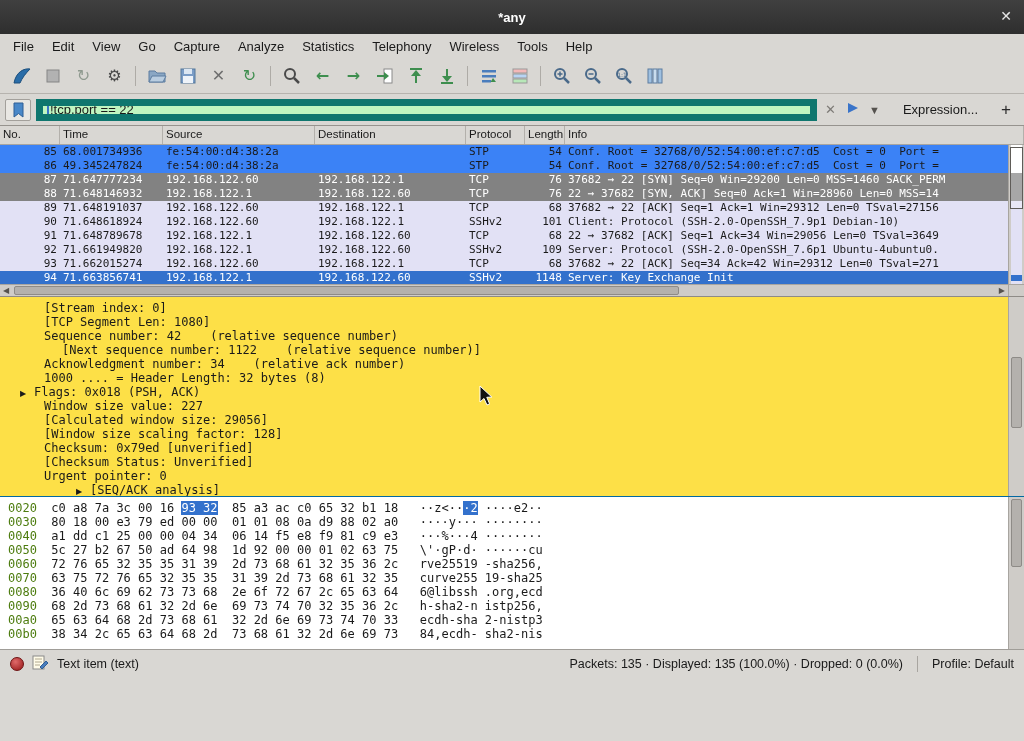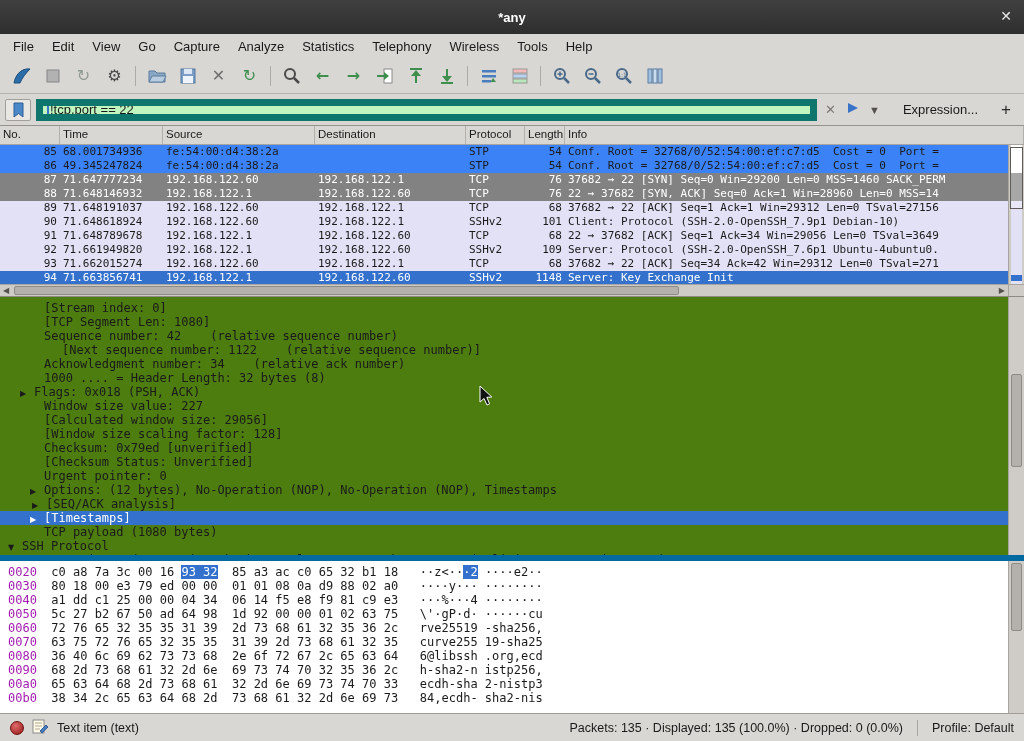--- a/index.html
+++ b/index.html
@@ -47,33 +47,33 @@
 
   .pl-vscroll { position:absolute; right:0; top:19px; bottom:12px; width:16px; background:#cfccc8; border-left:1px solid #a8a5a0; }
   .mini { position:absolute; left:2px; right:2px; }
   .pl-thumb { position:absolute; left:1px; right:1px; top:2px; height:62px; border:1px solid #5f5c58; background:rgba(255,255,255,.25); }
   .pl-hscroll { position:absolute; left:0; right:16px; bottom:0; height:12px; background:#cfccc8; border-top:1px solid #a8a5a0; }
   .h-thumb { position:absolute; left:14px; width:66%; top:1px; bottom:1px; background:#b4b1ad; border:1px solid #8e8b87; border-radius:2px; }
   .h-arrow { position:absolute; top:0; font-size:8px; color:#55524e; line-height:11px; }
   .corner { position:absolute; right:0; bottom:0; width:16px; height:12px; background:#cfccc8; border-left:1px solid #a8a5a0; border-top:1px solid #a8a5a0; }
 
   
-  #details { height:264px; background:#4d7c0f; position:relative; border-bottom:6px solid #0369a1; overflow:hidden; }
+  #details { height:200px; background:#fde047; position:relative; border-bottom:1px solid #0369a1; overflow:hidden; }
   #details-lines { padding-top:4px; margin-right:16px; }
   .dt-line { height:14px; line-height:14px; white-space:pre; font:12px "DejaVu Sans Mono", monospace; overflow:hidden; }
   .dt-arrow { display:inline-block; width:14px; font-size:8px; font-family:"DejaVu Sans", sans-serif; }
   .dt-line.sel { background:var(--selection,#3371cc); color:#ffffff; }
   .dt-scroll { position:absolute; right:0; top:0; bottom:0; width:16px; background:#cfccc8; border-left:1px solid #a8a5a0; }
   .dt-thumb { position:absolute; left:2px; right:2px; top:30%; height:36%; background:#b4b1ad; border:1px solid #8e8b87; border-radius:2px; }
 
   
   #hexpane { height:152px; background:#ffffff; position:relative; overflow:hidden; }
   #hex-lines { padding:4px 0 0 8px; margin-right:16px; }
   .hx-line { height:14px; line-height:14px; white-space:pre; font:12px "DejaVu Sans Mono", monospace; }
-  .hx-off { color:#a21caf; }
+  .hx-off { color:#4d7c0f; }
   .hx-hl { background:var(--selection,#3371cc); color:#ffffff; }
   .hx-scroll { position:absolute; right:0; top:0; bottom:0; width:16px; background:#cfccc8; border-left:1px solid #a8a5a0; }
   .hx-thumb { position:absolute; left:2px; right:2px; top:2px; height:45%; background:#b4b1ad; border:1px solid #8e8b87; border-radius:2px; }
 
   
   #statusbar { height:28px; display:flex; align-items:center; gap:8px; padding:0 10px; border-top:1px solid #a09d98; background:var(--chrome,#d9d7d3); font-size:12.5px; }
   .expert { width:14px; height:14px; border-radius:50%; background:radial-gradient(circle at 38% 32%, #e06a6a, #951616); border:1px solid #6e1111; }
   .flex { flex:1; }
   .st-sep { width:1px; height:16px; background:#a8a5a0; margin:0 6px; }
 
@@ -365,22 +365,21 @@
       <div class="dt-line" style="padding-left: 48px;"><span class="dt-arrow"></span><span>[Next sequence number: 1122    (relative sequence number)]</span></div>
       <div class="dt-line" style="padding-left: 30px;"><span class="dt-arrow"></span><span>Acknowledgment number: 34    (relative ack number)</span></div>
       <div class="dt-line" style="padding-left: 30px;"><span class="dt-arrow"></span><span>1000 .... = Header Length: 32 bytes (8)</span></div>
       <div class="dt-line" style="padding-left: 20px;"><span class="dt-arrow">▶</span><span>Flags: 0x018 (PSH, ACK)</span></div>
       <div class="dt-line" style="padding-left: 30px;"><span class="dt-arrow"></span><span>Window size value: 227</span></div>
       <div class="dt-line" style="padding-left: 30px;"><span class="dt-arrow"></span><span>[Calculated window size: 29056]</span></div>
       <div class="dt-line" style="padding-left: 30px;"><span class="dt-arrow"></span><span>[Window size scaling factor: 128]</span></div>
       <div class="dt-line" style="padding-left: 30px;"><span class="dt-arrow"></span><span>Checksum: 0x79ed [unverified]</span></div>
       <div class="dt-line" style="padding-left: 30px;"><span class="dt-arrow"></span><span>[Checksum Status: Unverified]</span></div>
       <div class="dt-line" style="padding-left: 30px;"><span class="dt-arrow"></span><span>Urgent pointer: 0</span></div>
-      <div class="dt-line" style="padding-left: 30px;"><span class="dt-arrow">▶</span><span>Options: (12 bytes), No-Operation (NOP), No-Operation (NOP), Timestamps</span></div>
-      <div class="dt-line" style="padding-left: 32px;"><span class="dt-arrow">▶</span><span>[SEQ/ACK analysis]</span></div>
+      <div class="dt-line" style="padding-left: 32px; margin-left: 44px;"><span class="dt-arrow">▶</span><span>[SEQ/ACK analysis]</span></div>
       <div class="dt-line sel" style="padding-left: 30px;"><span class="dt-arrow">▶</span><span>[Timestamps]</span></div>
       <div class="dt-line" style="padding-left: 30px;"><span class="dt-arrow"></span><span>TCP payload (1080 bytes)</span></div>
       <div class="dt-line" style="padding-left: 8px;"><span class="dt-arrow">▼</span><span>SSH Protocol</span></div>
       <div class="dt-line" style="padding-left: 16px;"><span class="dt-arrow"></span><span>SSH Version 2 (encryption:chacha20-poly1305@openssh.com mac:&lt;implicit&gt; compression:none)</span></div>
     </div>
   <div class="dt-scroll">
     <div class="dt-thumb"></div>
   </div>
 </div>
 

